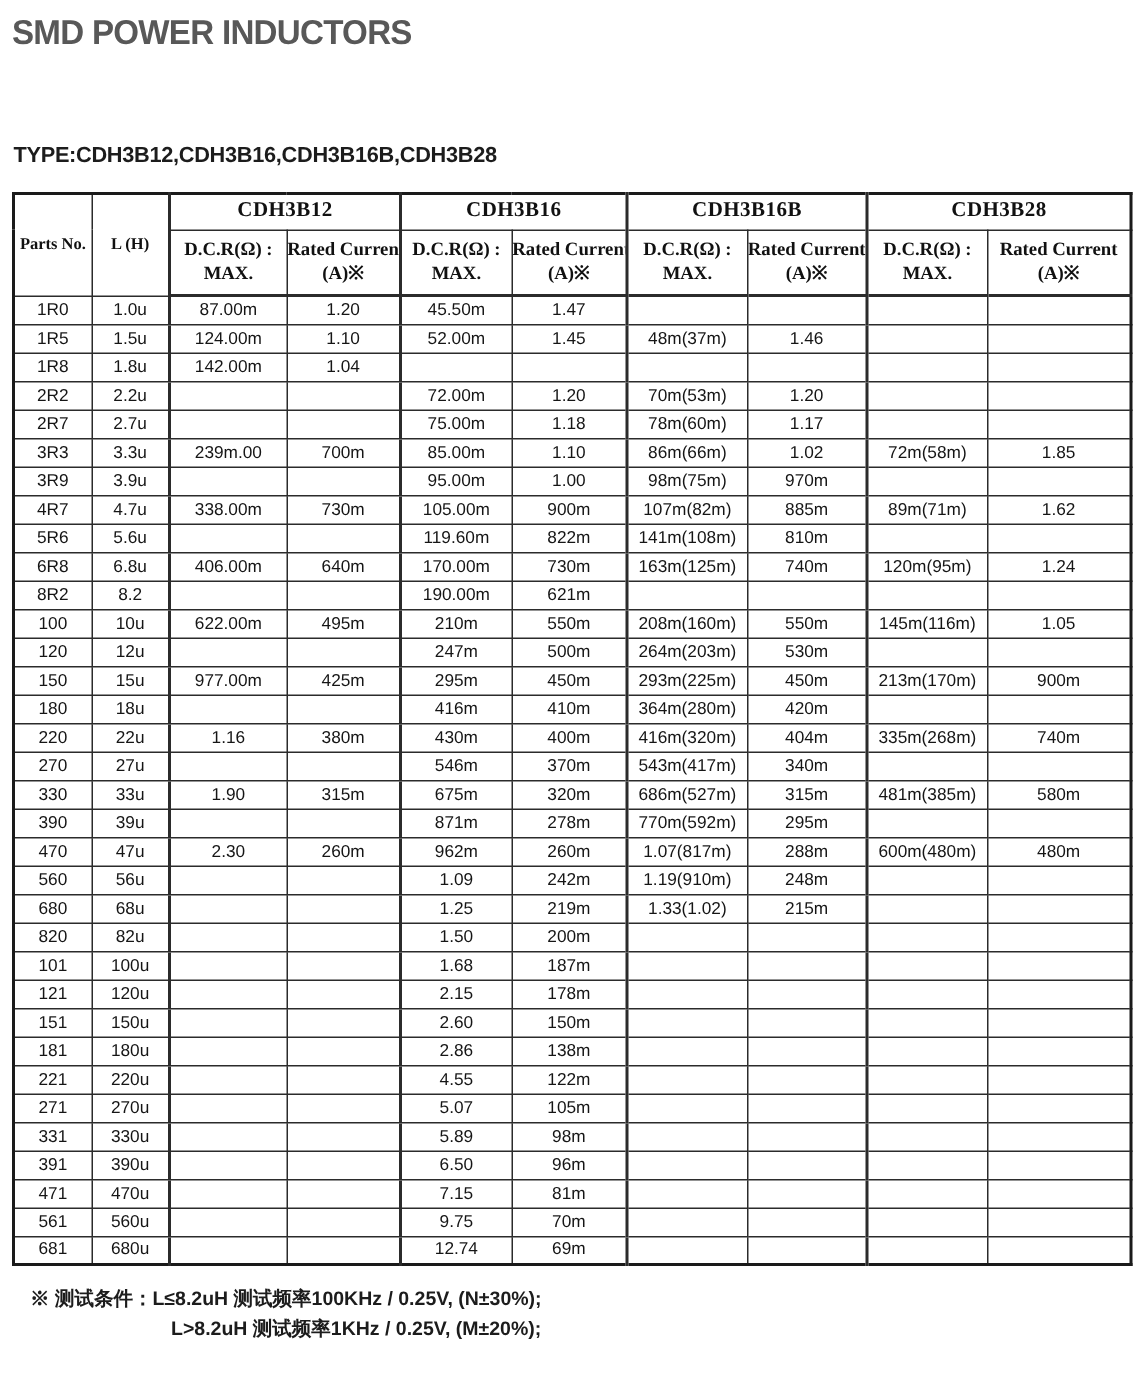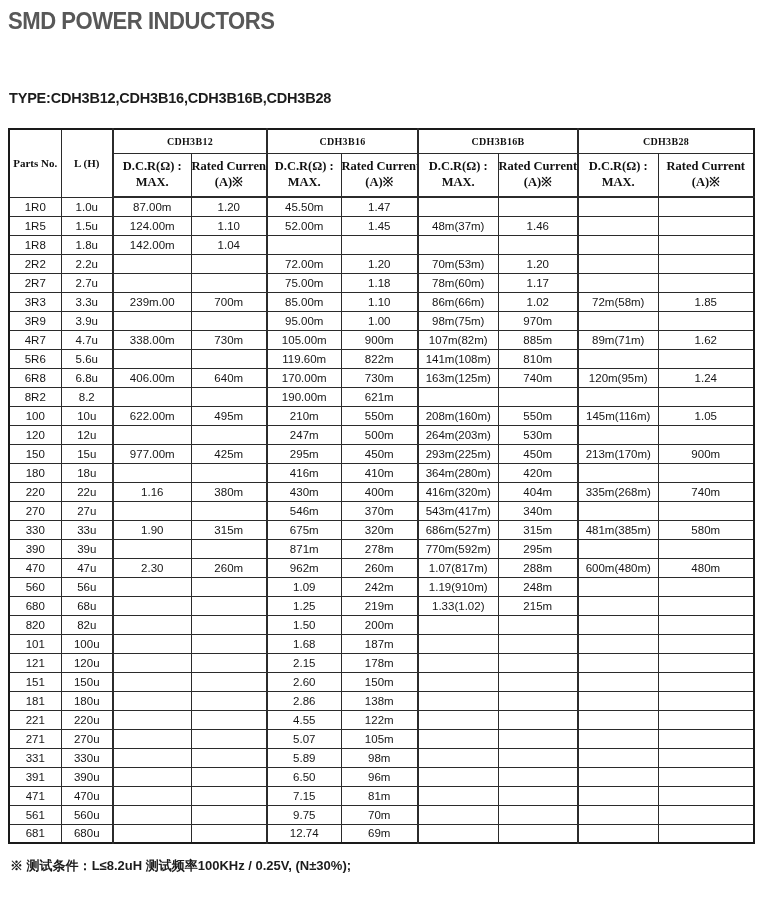--- a/index.html
+++ b/index.html
@@ -19,21 +19,21 @@
     font-size: 23px;
     font-weight: bold;
     color: #585858;
     letter-spacing: -0.5px;
     transform: scaleX(0.96);
     transform-origin: left center;
     font-family: "Liberation Sans", sans-serif;
   }
   .type-line {
     position: absolute;
-    top: 90px;
+    top: 96px;
     left: 9px;
     font-size: 14.5px;
     font-weight: 600;
     color: #1c1c1c;
     letter-spacing: -0.2px;
   }
   table.spec {
     position: absolute;
     top: 128px;
     left: 8px;
@@ -47,21 +47,21 @@
     vertical-align: middle;
     overflow: hidden;
     white-space: nowrap;
   }
   table.spec { border: 2px solid #1a1a1a; }
   table.spec th {
     font-family: "Liberation Serif", serif;
     font-weight: bold;
     color: #111;
   }
-  th.group-hd { font-size: 10px; height: 24px; letter-spacing: 0.3px; margin-top: 35px; }
+  th.group-hd { font-size: 14px; height: 24px; letter-spacing: 0.3px; margin-top: 35px; }
   th.sub-hd { font-size: 12.5px; height: 44px; line-height: 1.25; white-space: normal; margin-top: 19px; }
   th.corner-hd { font-size: 11px; white-space: normal; line-height: 1.3; }
   table.spec td {
     font-family: "Liberation Sans", sans-serif;
     font-size: 11.5px;
     height: 19px;
     color: #151515;
   }
   .g-start { border-left-width: 2px !important; }
   table.spec thead tr:last-child th { border-bottom-width: 2px; }
@@ -71,21 +71,21 @@
   col.c-rated { width: 76px; }
   col.c-dcr2 { width: 74px; }
   col.c-rated2 { width: 77px; }
   col.c-dcr3 { width: 80px; }
   col.c-rated3 { width: 80px; }
   col.c-dcr4 { width: 80px; }
   col.c-rated4 { width: 96px; }
   .notes {
     position: absolute;
     top: 856px;
-    left: 10px;
+    left: 20px;
     width: 740px;
     font-size: 13px;
     font-weight: bold;
     color: #1c1c1c;
     line-height: 1.55;
   }
   .note-line { white-space: nowrap; }
   .note-indent { padding-left: 94px; }
   .note-gap { display: inline-block; width: 8px; }
 </style>
@@ -535,13 +535,14 @@
         <td class="g-start"></td>
         <td></td>
         <td class="g-start"></td>
         <td></td>
       </tr>
     </tbody>
 </table>
 
 <div class="notes">
   <div class="note-line"><span>※ 测试条件：</span><span>L≤8.2uH 测试频率100KHz / 0.25V, (N±30%);</span></div>
+  <div class="note-line note-indent"><span>L&gt;8.2uH 测试频率1KHz / 0.25V, (M±20%);</span></div>
 </div>
 
 </body></html>

